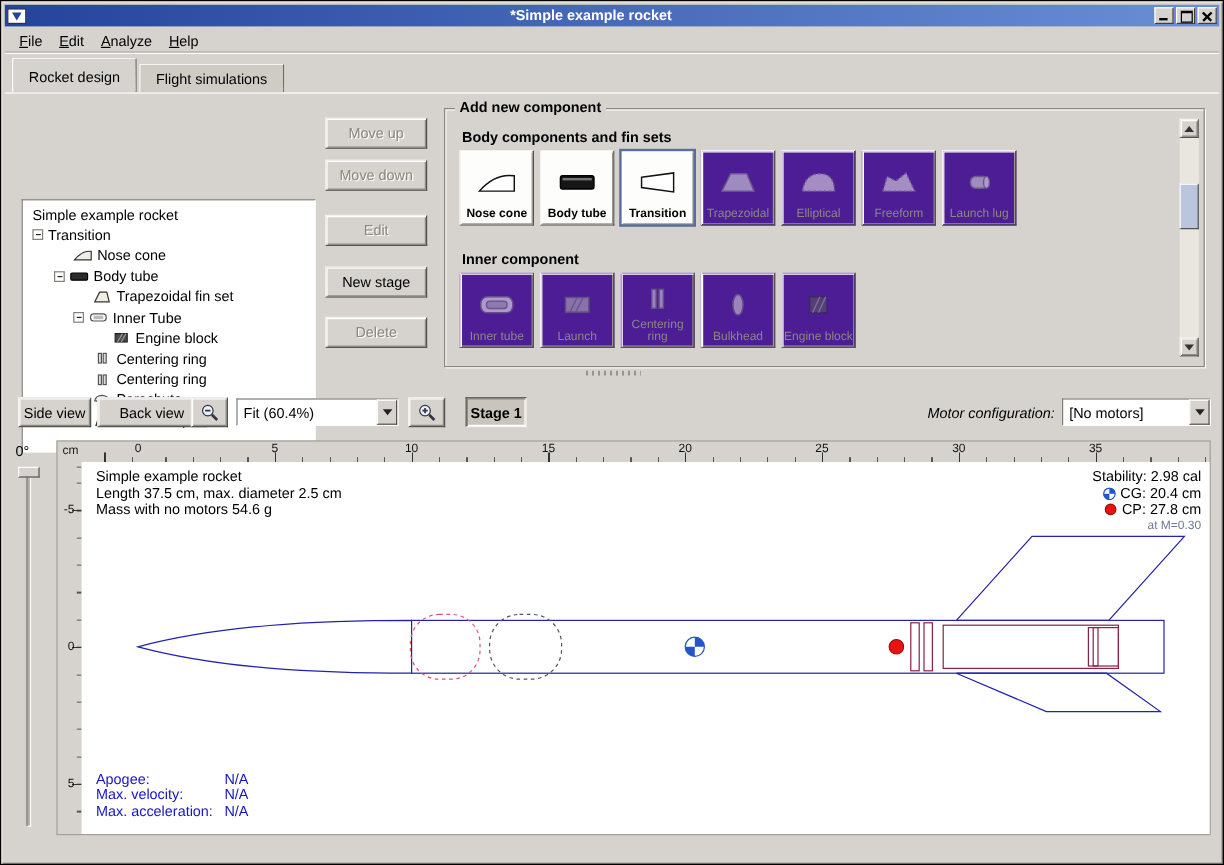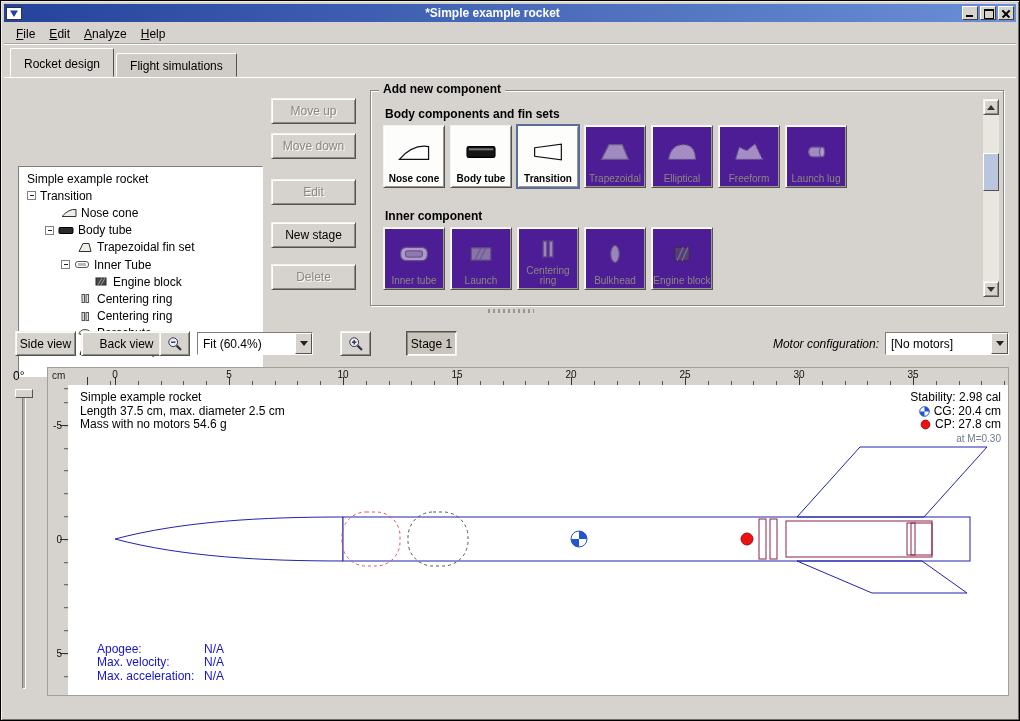--- a/index.html
+++ b/index.html
@@ -119,21 +119,21 @@
       background:repeating-linear-gradient(180deg,#333 0 1px, transparent 1px 114px); background-position-y:40px; }
   .v-lab { position:absolute; right:6px; font-size:10px; transform:translateY(-50%); color:#111; }
   .drawing { position:absolute; left:20px; top:17px; right:0; bottom:0; background:#fff; overflow:hidden; }
 
   .info-block { position:absolute; left:12px; top:6px; line-height:13.5px; }
   .stab-block { position:absolute; right:7px; top:6px; text-align:right; line-height:13.5px; }
   .stab-row { display:flex; align-items:center; justify-content:flex-end; gap:4px; }
   .mach { font-size:10px; color:#6b7b90; }
   .flight-block { position:absolute; left:12px; bottom:12px; color:#1414c8; line-height:13.5px; }
   .flight-row { display:flex; }
-  .flight-row .fl { width:107px;margin-left:17px; }
+  .flight-row .fl { width:107px; }
 
   
   .rot-label { position:absolute; left:12px; top:368px; font-size:12px; }
   .rot-track { position:absolute; left:21px; top:392px; width:4px; height:296px; background:#b4b1aa;
                border:1px solid; border-color:#807d76 #fff #fff #807d76; }
   .rot-thumb { position:absolute; left:14px; top:388px; width:18px; height:9px; background:#d6d3ce;
                border:1px solid; border-color:#fff #55534e #55534e #fff; }
 
   
   .statusbar { position:absolute; left:75px; top:697px; right:10px; height:16px; display:flex; gap:22px;
@@ -380,37 +380,37 @@
   <div class="btn tb" style="left:80px; width:91px;">Back view</div>
 
   <div class="btn tb" style="left:158px; width:31px;">
     <svg width="16" height="16" viewBox="0 0 16 16">
       <circle cx="6.2" cy="6.2" r="4.4" fill="#e8f0f8" stroke="#334"></circle>
       <line x1="9.6" y1="9.6" x2="14" y2="14" stroke="#334" stroke-width="2.2"></line>
       <line x1="4" y1="6.2" x2="8.4" y2="6.2" stroke="#334" stroke-width="1.4"></line>
     </svg>
   </div>
 
-  <div class="combo" style="left:196px; width:116px;">
+  <div class="combo" style="left:196px; width:135px;">
     <span class="cval">Fit (60.4%)</span>
     <span class="cbtn">
         <span class="arr-down"></span>
       </span>
   </div>
 
   <div class="btn tb" style="left:339px; width:31px;">
     <svg width="16" height="16" viewBox="0 0 16 16">
       <circle cx="6.2" cy="6.2" r="4.4" fill="#e8f0f8" stroke="#334"></circle>
       <line x1="9.6" y1="9.6" x2="14" y2="14" stroke="#334" stroke-width="2.2"></line>
       <line x1="4" y1="6.2" x2="8.4" y2="6.2" stroke="#334" stroke-width="1.4"></line>
       <line x1="6.2" y1="4" x2="6.2" y2="8.4" stroke="#334" stroke-width="1.4"></line>
     </svg>
   </div>
 
-  <div class="btn tb pressed" style="left:405px; width:51px;">Stage 1</div>
+  <div class="btn tb pressed" style="left:387px; width:51px;font-weight:bold;">Stage 1</div>
 
   <div style="position:absolute; left:700px; top:336px; width:178px; text-align:right;font-style:italic;">Motor configuration:</div>
   <div class="combo" style="left:884px; width:124px;">
     <span class="cval">[No motors]</span>
     <span class="cbtn">
         <span class="arr-down"></span>
       </span>
   </div>
 
   <div class="rot-label">0°</div>

